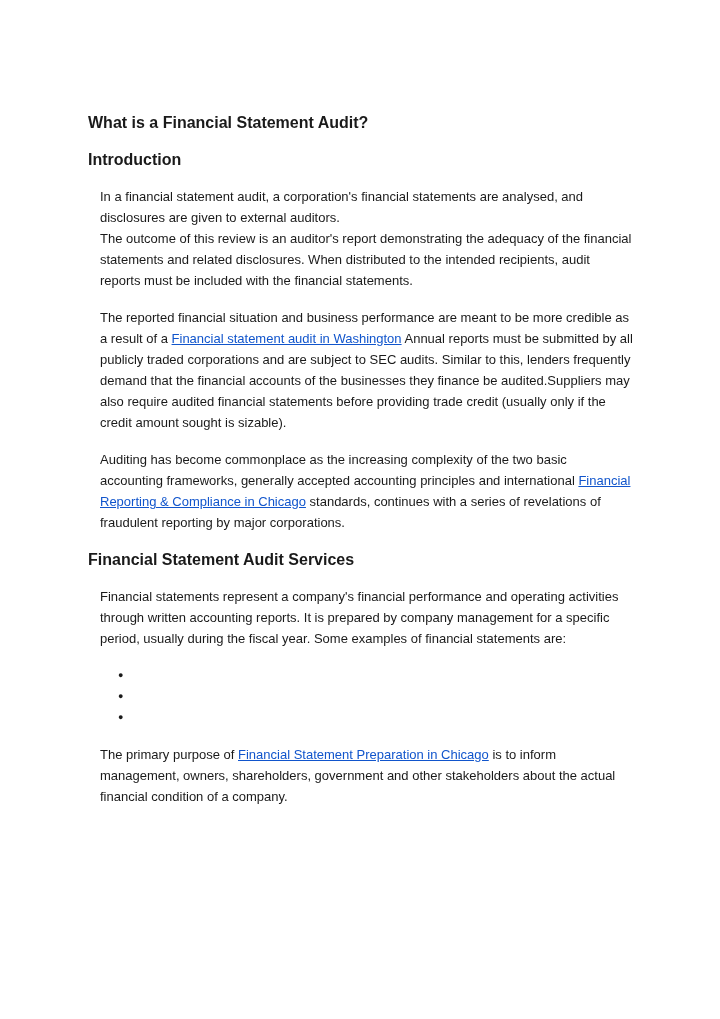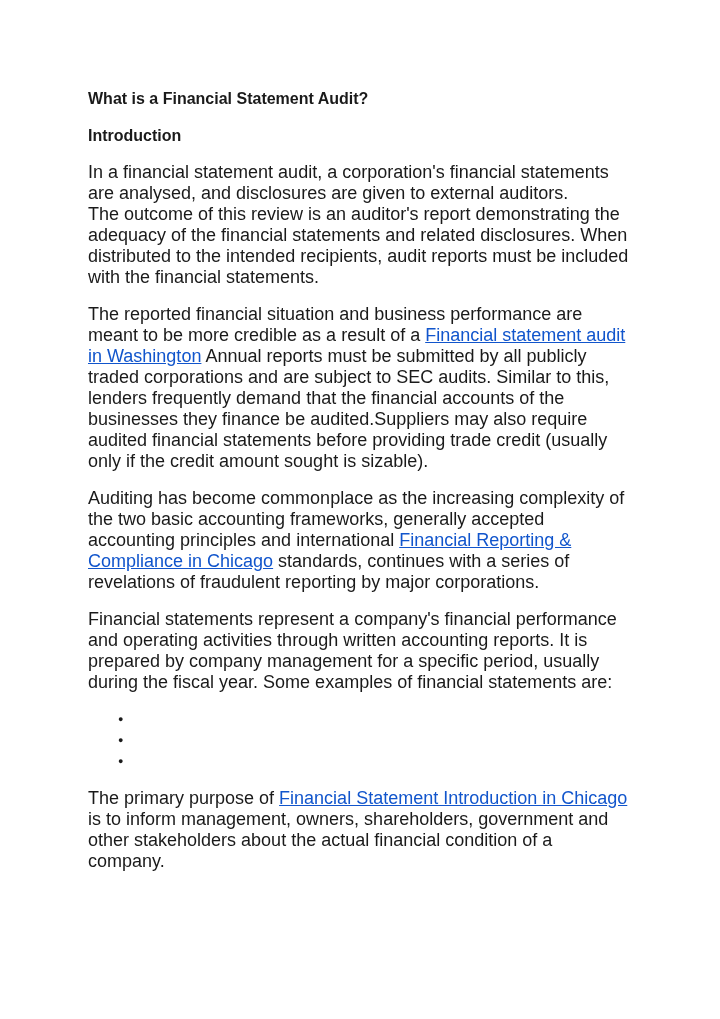--- a/index.html
+++ b/index.html
@@ -7,35 +7,35 @@
     width: 720px; height: 1019px;
     background: #ffffff;
   }
   body {
     font-family: "Liberation Sans", sans-serif;
     color: #1a1a1a;
     -webkit-font-smoothing: antialiased;
   }
   .page {
     width: 720px; height: 1019px;
-    padding: 88px 87px 0 88px;
+    padding: 112px 87px 0 88px;
     overflow: hidden;
     background: #ffffff;
   }
   .doc-title, .doc-heading {
     font-size: 16px;
     font-weight: bold;
     line-height: 21px;
     margin: 0 0 16px 0;
     color: #1a1a1a;
   }
   .para {
-    font-size: 18px;
+    font-size: 13px;
     line-height: 21px;
-    margin: 0 0 16px 0;
+    margin: 0 0 16px 12px;
     color: #1a1a1a;
   }
   .run { color: inherit; }
   .doclink {
     color: #1155cc;
     font-weight: normal;
     text-decoration: underline;
     cursor: pointer;
   }
   .doc-list {
@@ -67,31 +67,32 @@
   <h1 class="doc-title">What is a Financial Statement Audit?</h1>
 
   <h2 class="doc-heading">Introduction</h2>
 
   <p class="para"><span class="run">In a financial statement audit, a corporation's financial statements are analysed, and disclosures are given to external auditors.</span><br><span class="run">The outcome of this review is an auditor's report demonstrating the adequacy of the financial statements and related disclosures. When distributed to the intended recipients, audit reports must be included with the financial statements.</span></p>
 
   <p class="para"><span class="run">The reported financial situation and business performance are meant to be more credible as a result of a </span><a class="doclink" href="#">Financial statement audit in Washington</a><span class="run"> Annual reports must be submitted by all publicly traded corporations and are subject to SEC audits. Similar to this, lenders frequently demand that the financial accounts of the businesses they finance be audited.Suppliers may also require audited financial statements before providing trade credit (usually only if the credit amount sought is sizable).</span></p>
 
   <p class="para"><span class="run">Auditing has become commonplace as the increasing complexity of the two basic accounting frameworks, generally accepted accounting principles and international </span><a class="doclink" href="#">Financial Reporting &amp; Compliance in Chicago</a><span class="run"> standards, continues with a series of revelations of fraudulent reporting by major corporations.</span></p>
 
+  <h2 class="doc-heading">Financial Statement Audit Services</h2>
 
   <p class="para"><span class="run">Financial statements represent a company's financial performance and operating activities through written accounting reports. It is prepared by company management for a specific period, usually during the fiscal year. Some examples of financial statements are:</span></p>
 
   <ul class="doc-list">
     <li class="list-item">
         <span class="bullet">●</span>
       </li>
     <li class="list-item">
         <span class="bullet">●</span>
       </li>
     <li class="list-item">
         <span class="bullet">●</span>
       </li>
   </ul>
 
-  <p class="para"><span class="run">The primary purpose of </span><a class="doclink" href="#">Financial Statement Introduction in Chicago</a><span class="run"> is to inform management, owners, shareholders, government and other stakeholders about the actual financial condition of a company.</span></p>
+  <p class="para"><span class="run">The primary purpose of </span><a class="doclink" href="#">Financial Statement Preparation in Chicago</a><span class="run"> is to inform management, owners, shareholders, government and other stakeholders about the actual financial condition of a company.</span></p>
 
 
 </div>
 
 </body></html>

